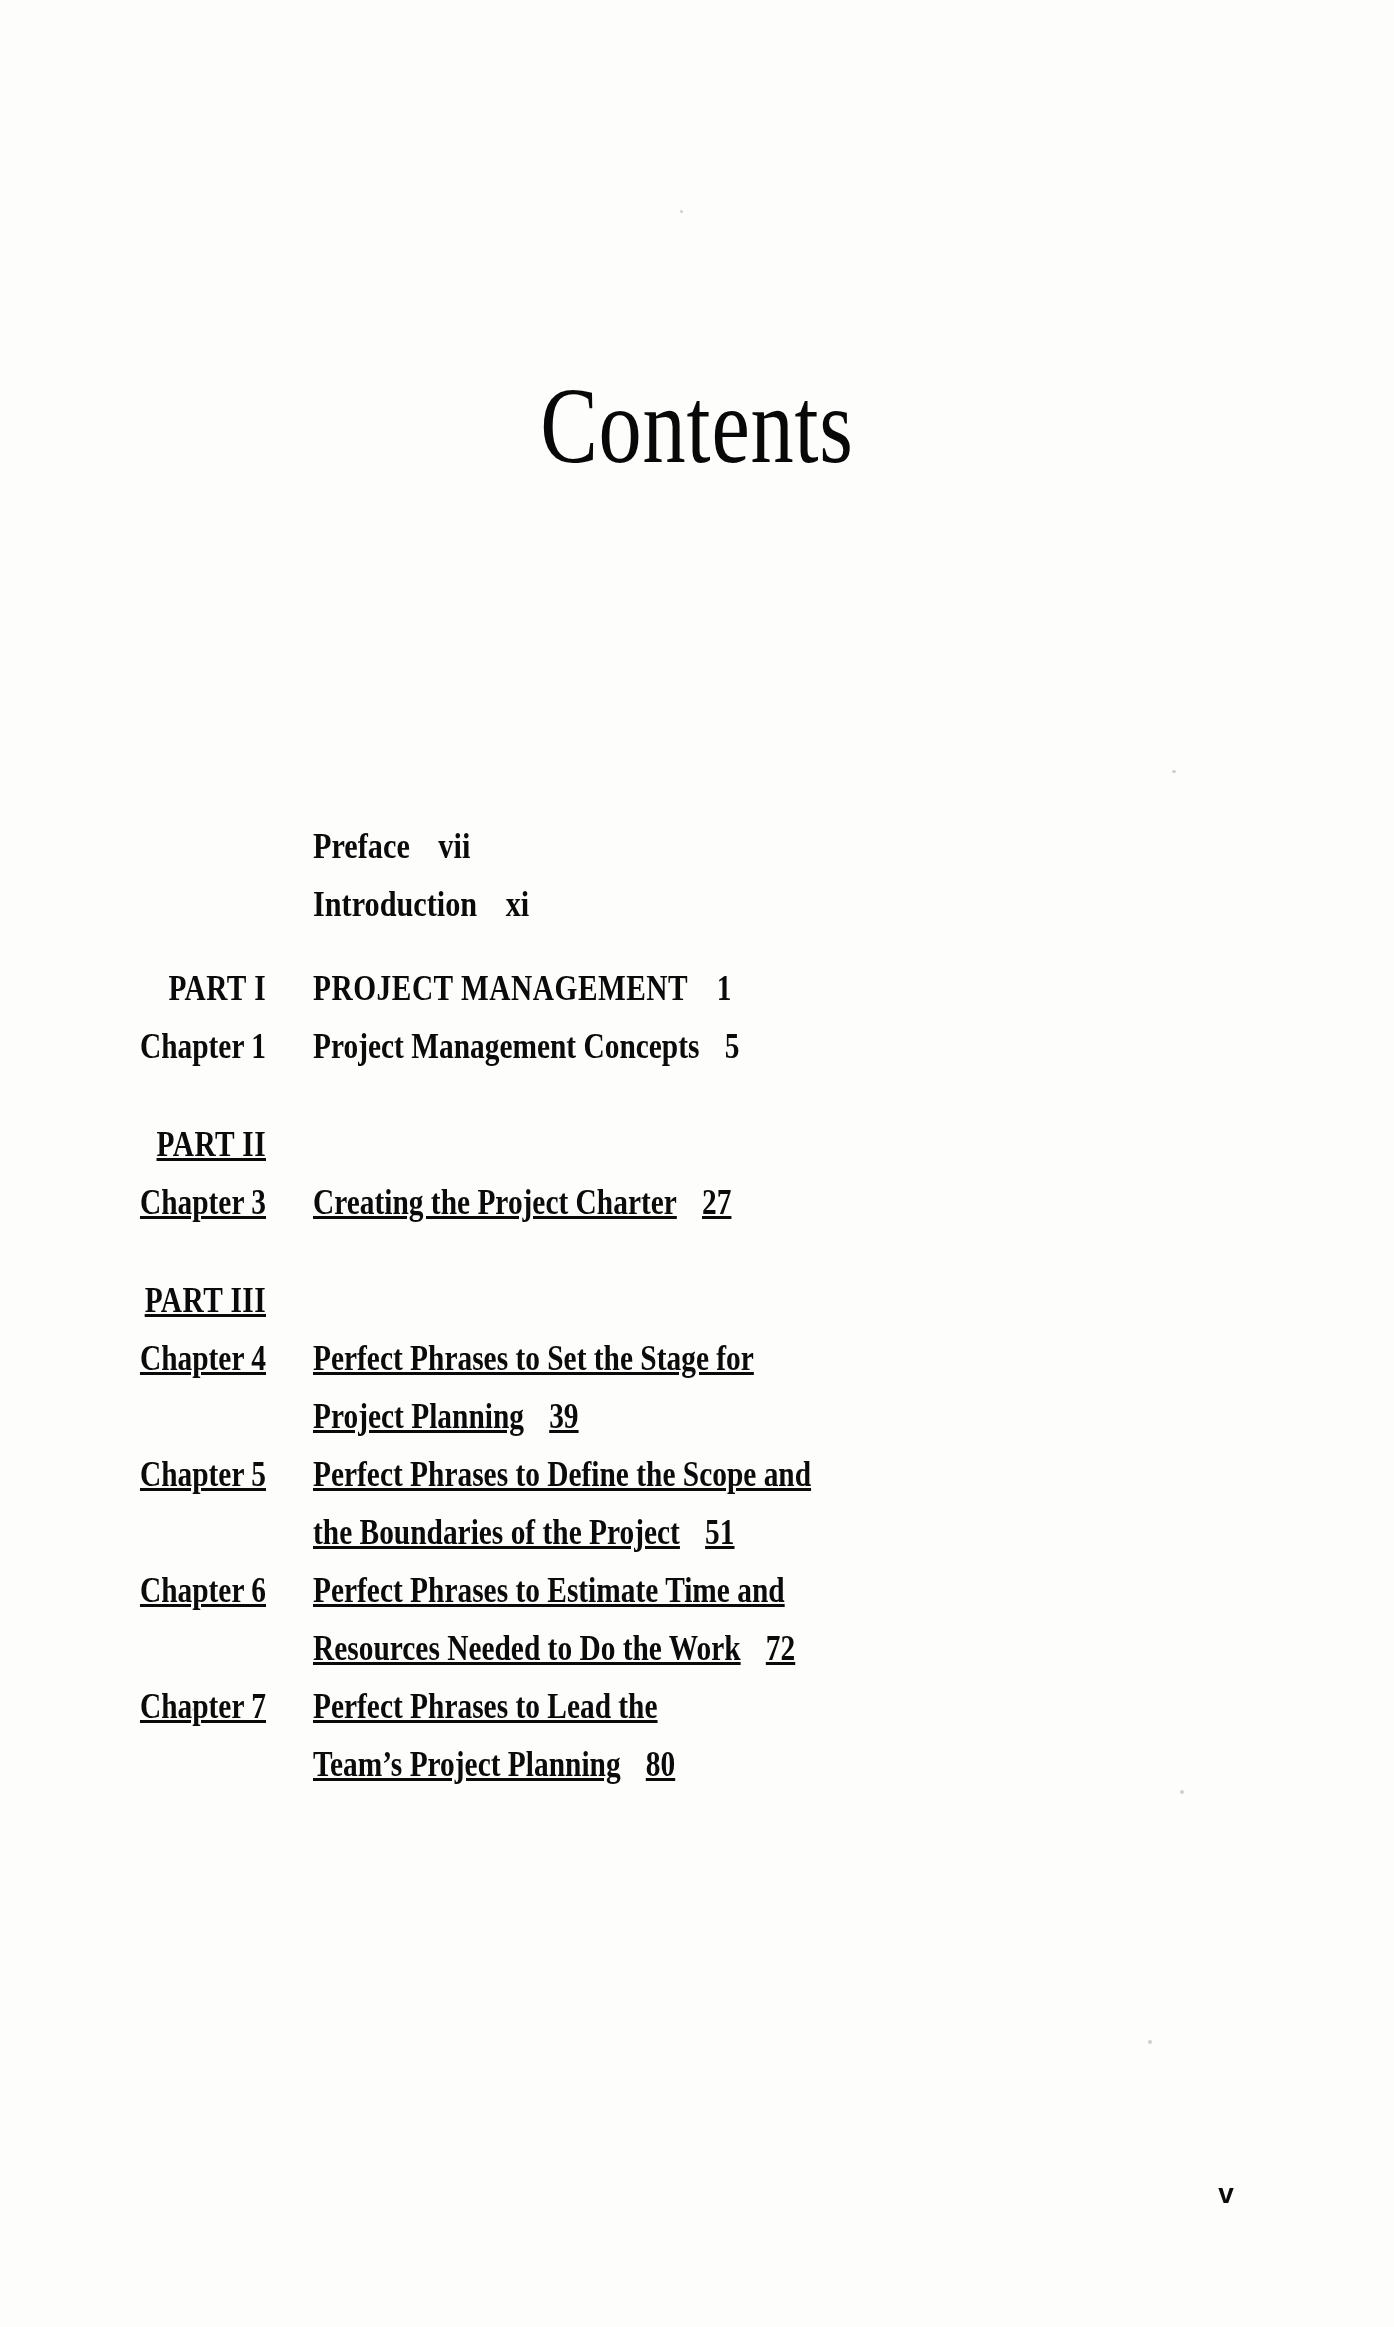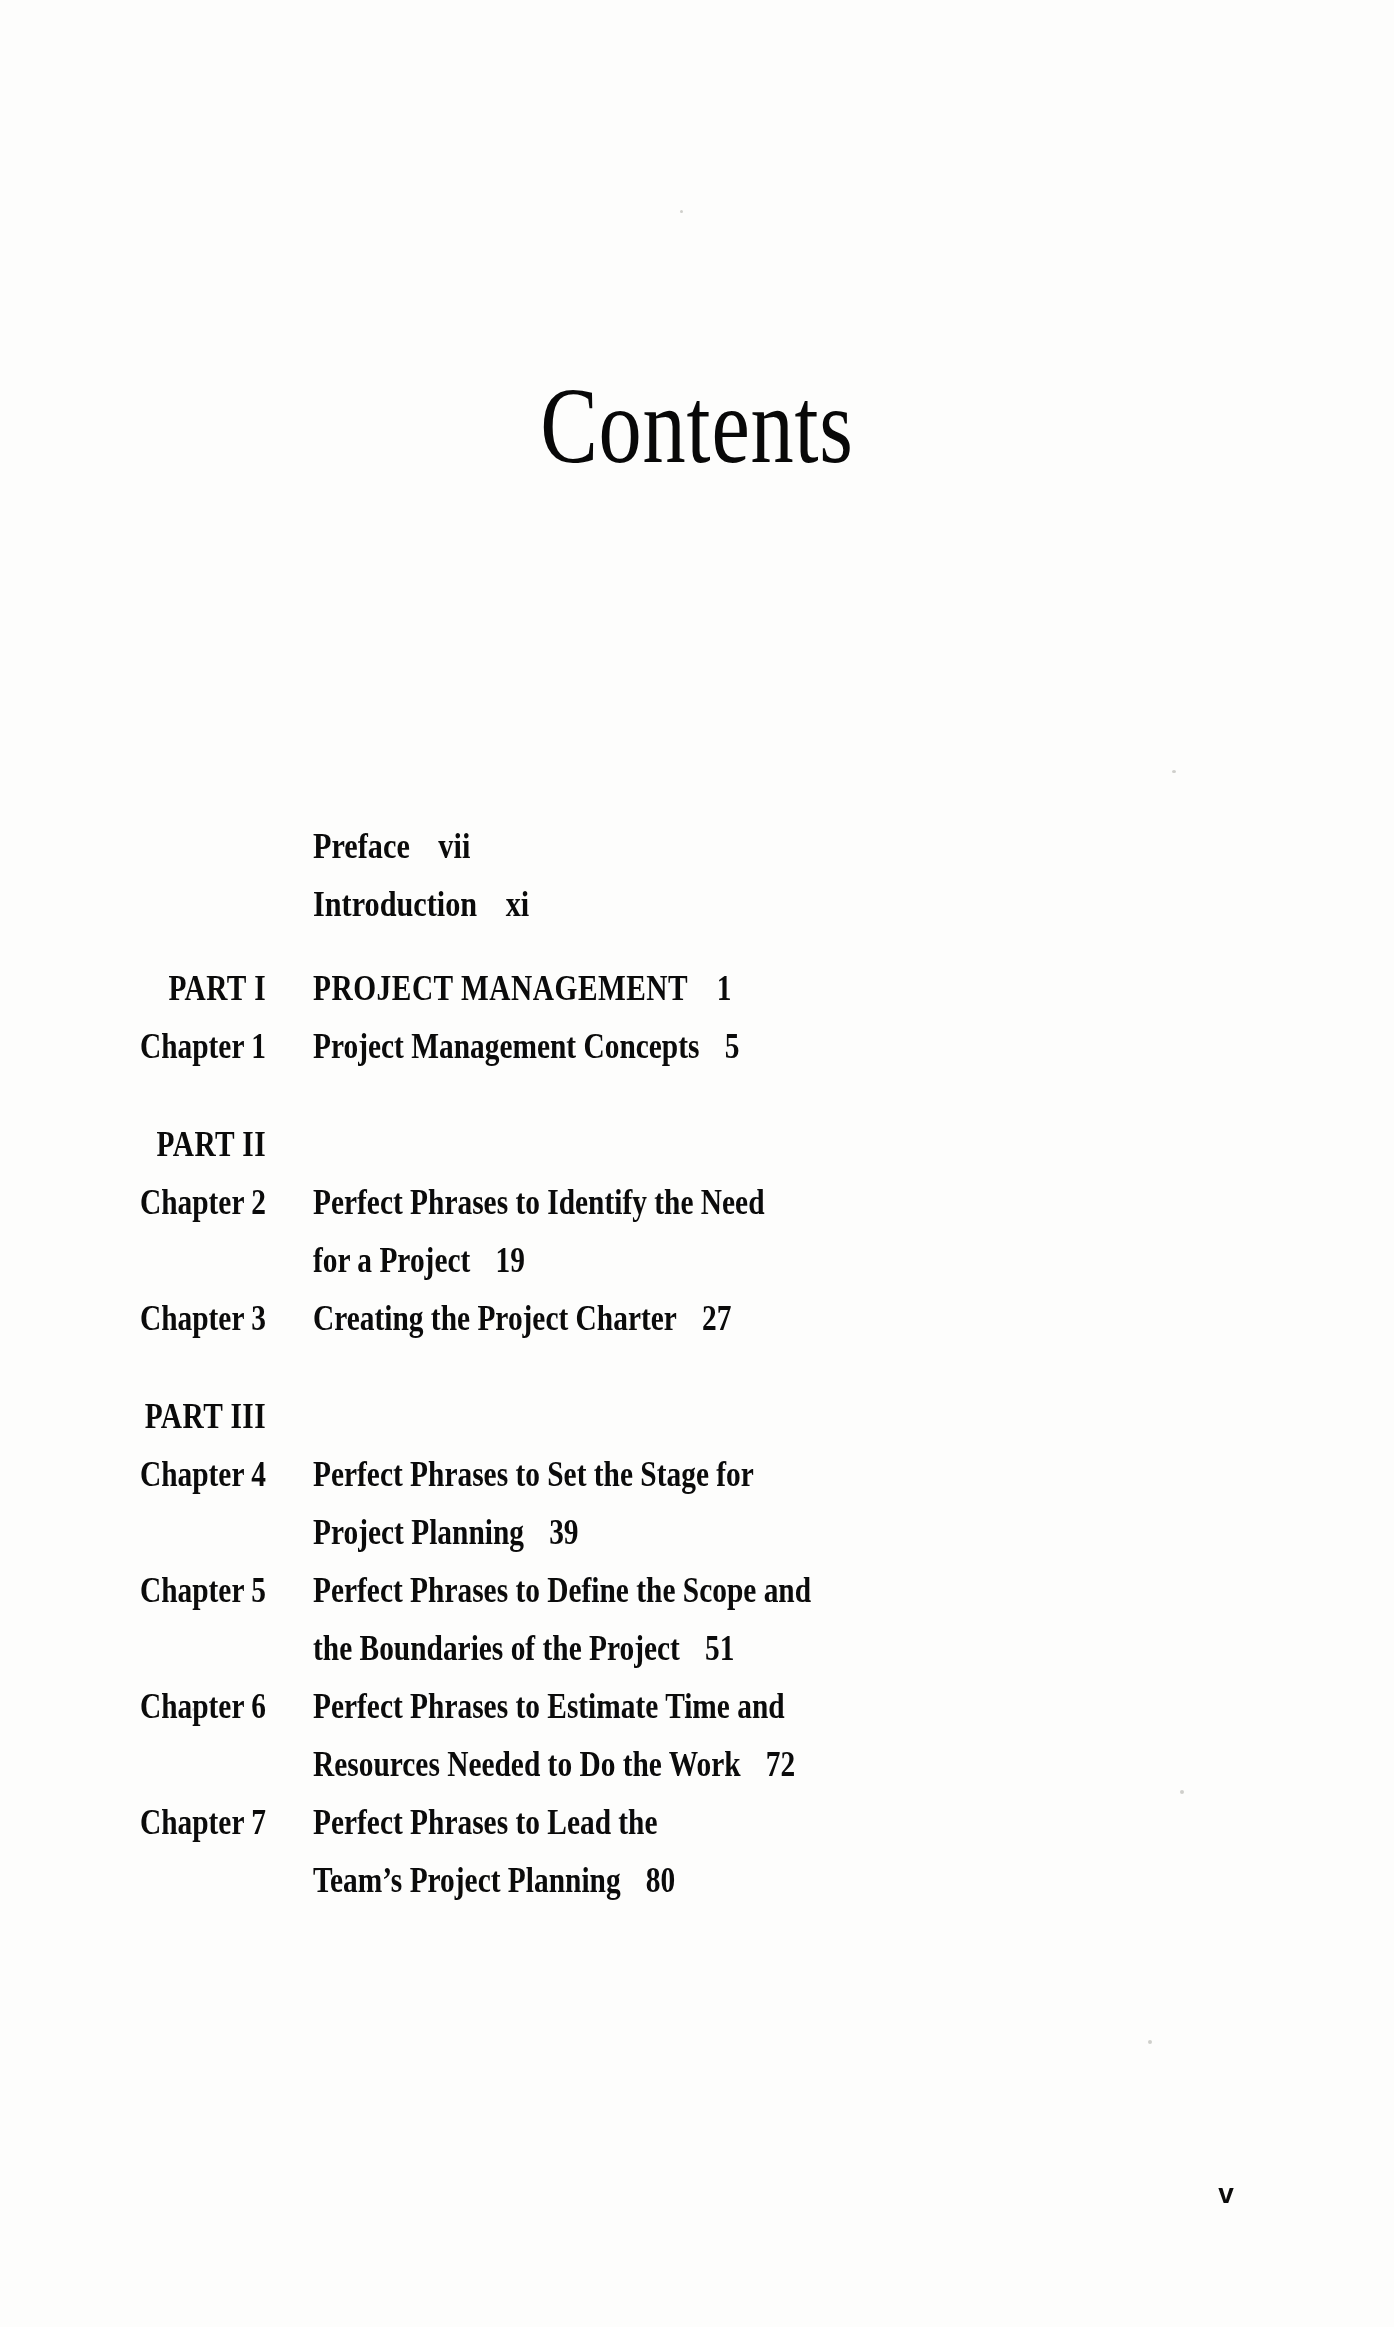--- a/index.html
+++ b/index.html
@@ -63,20 +63,21 @@
     position: absolute;
     left: 0;
     top: 960px;
     width: 1394px;
   }
   .group {
     margin-bottom: 0;
   }
   .group + .group {
     margin-top: 40px;
+    text-decoration: underline;
   }
   .row {
     display: flex;
     align-items: flex-start;
   }
   .row + .row {
     margin-top: 0;
   }
   .label {
     width: 266px;
@@ -169,27 +170,20 @@
           <div class="title-col">
             <div class="tline"><span>Project Management Concepts</span><span class="pg">5</span></div>
           </div>
         </div>
       </div>
       <div class="group">
         <div class="row">
           <div class="label part">PART II</div>
         </div>
         <div class="row">
-          <div class="label">Chapter 2</div>
-          <div class="title-col">
-            <div class="tline"><span>Perfect Phrases to Identify the Need</span></div>
-            <div class="tline"><span>for a Project</span><span class="pg">19</span></div>
-          </div>
-        </div>
-        <div class="row">
           <div class="label">Chapter 3</div>
           <div class="title-col">
             <div class="tline"><span>Creating the Project Charter</span><span class="pg">27</span></div>
           </div>
         </div>
       </div>
       <div class="group">
         <div class="row">
           <div class="label part">PART III</div>
         </div>

